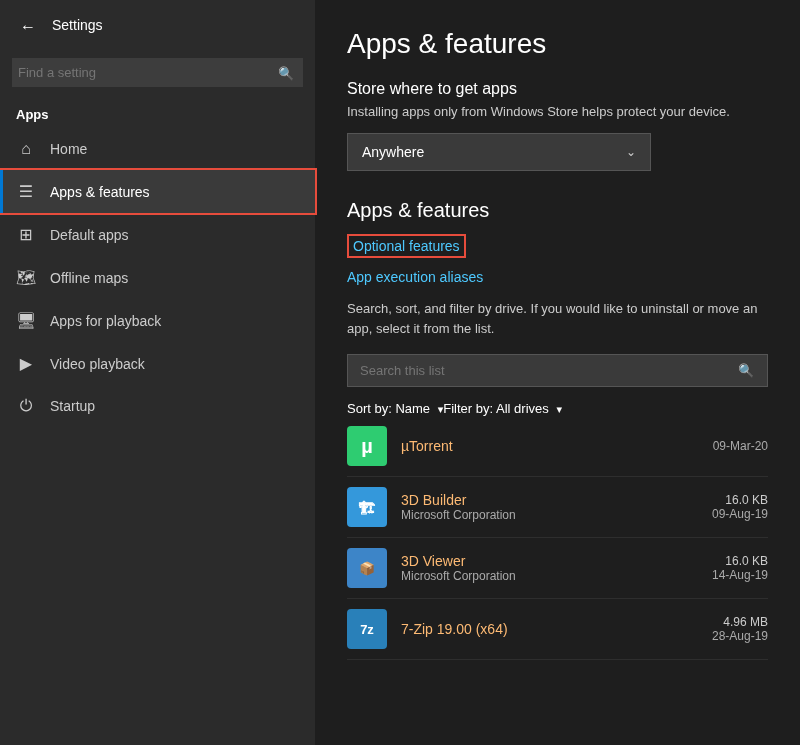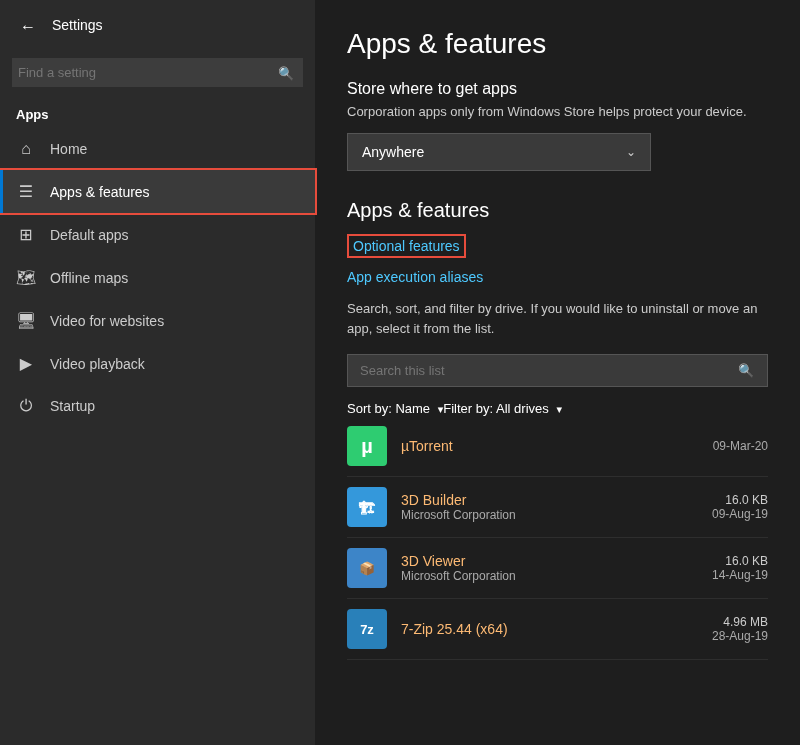--- a/index.html
+++ b/index.html
@@ -286,39 +286,39 @@
     <span>Default apps</span>
   </div>
 
   <div class="nav-item">
     <span class="nav-icon">🗺</span>
     <span>Offline maps</span>
   </div>
 
   <div class="nav-item">
     <span class="nav-icon">🖥</span>
-    <span>Video for websites</span>
+    <span>Apps for playback</span>
   </div>
 
   <div class="nav-item">
     <span class="nav-icon">▶</span>
     <span>Video playback</span>
   </div>
 
   <div class="nav-item">
     <span class="nav-icon">⏻</span>
     <span>Startup</span>
   </div>
 </div>
 
 <div class="main">
   <h1 class="page-title">Apps &amp; features</h1>
 
   <div class="section-heading">Store where to get apps</div>
-  <div class="section-desc">Corporation apps only from Windows Store helps protect your device.</div>
+  <div class="section-desc">Installing apps only from Windows Store helps protect your device.</div>
 
   <div class="dropdown">
     <span>Anywhere</span>
     <span class="chevron">⌄</span>
   </div>
 
   <div class="sub-section-title">Apps &amp; features</div>
 
   <a class="link-btn">Optional features</a>
   <br>
@@ -372,21 +372,21 @@
           <div class="app-publisher">Microsoft Corporation</div>
         </div>
         <div class="app-meta">
           <div class="app-size">16.0 KB</div>
           <div class="app-date">14-Aug-19</div>
         </div>
       </div>
       <div class="app-item">
         <div class="app-icon" style="background: rgb(41, 128, 185); color: rgb(255, 255, 255); font-size: 13px; font-weight: bold;">7z</div>
         <div class="app-info">
-          <div class="app-name">7-Zip 25.44 (x64)</div>
+          <div class="app-name">7-Zip 19.00 (x64)</div>
         </div>
         <div class="app-meta">
           <div class="app-size">4.96 MB</div>
           <div class="app-date">28-Aug-19</div>
         </div>
       </div>
     </div>
 </div>
 
 </body></html>

